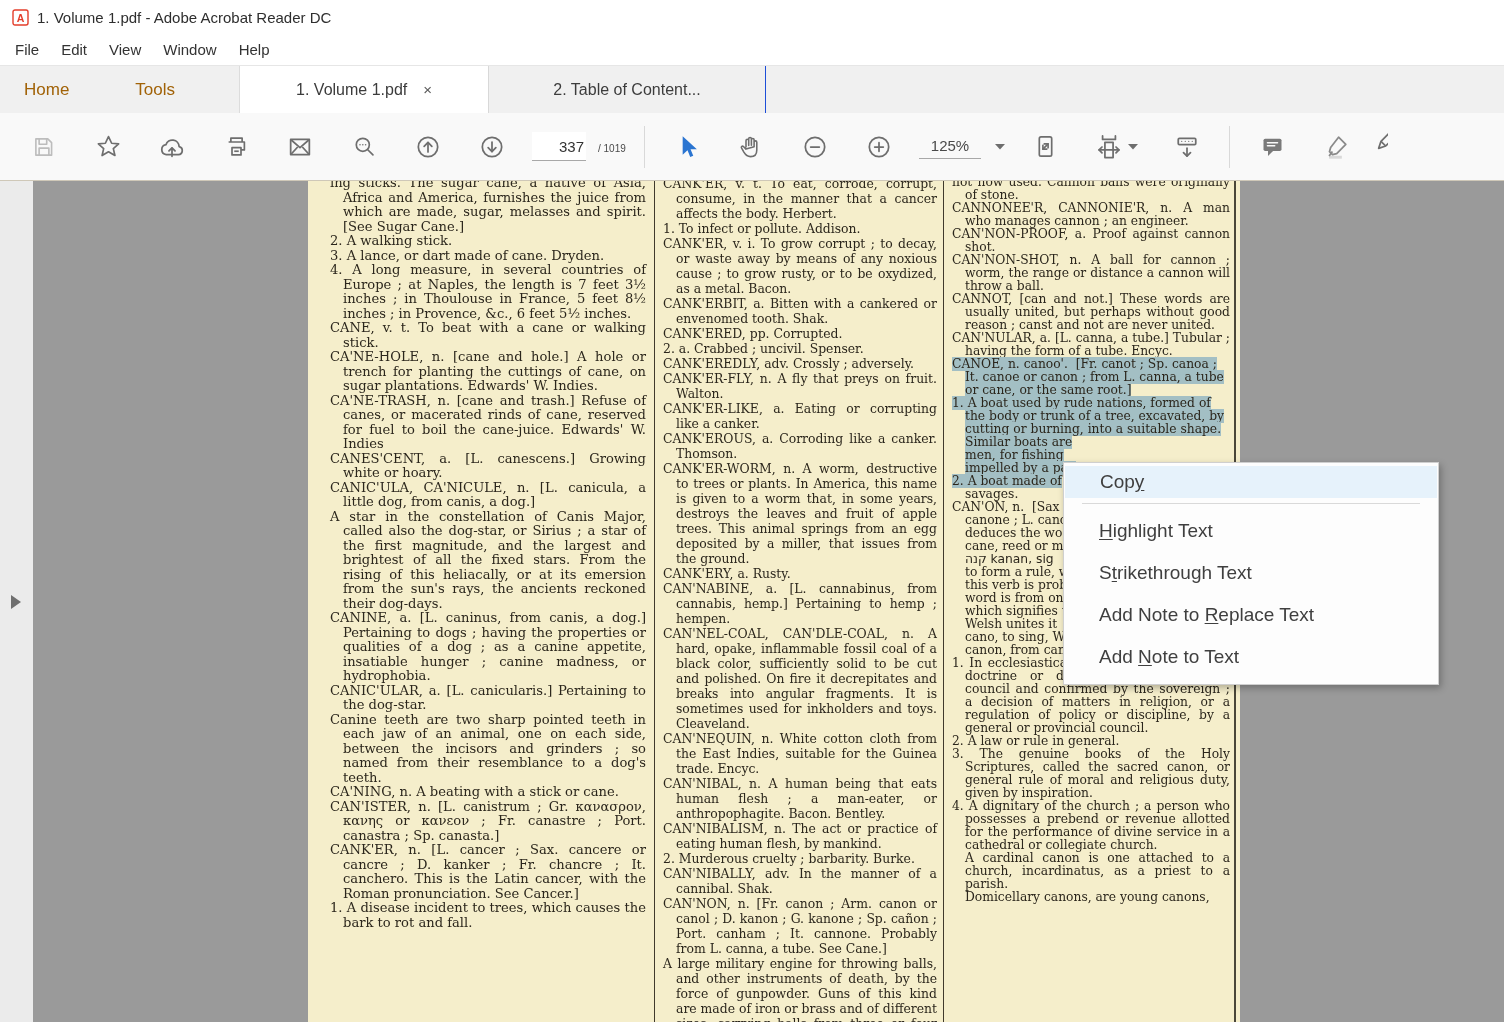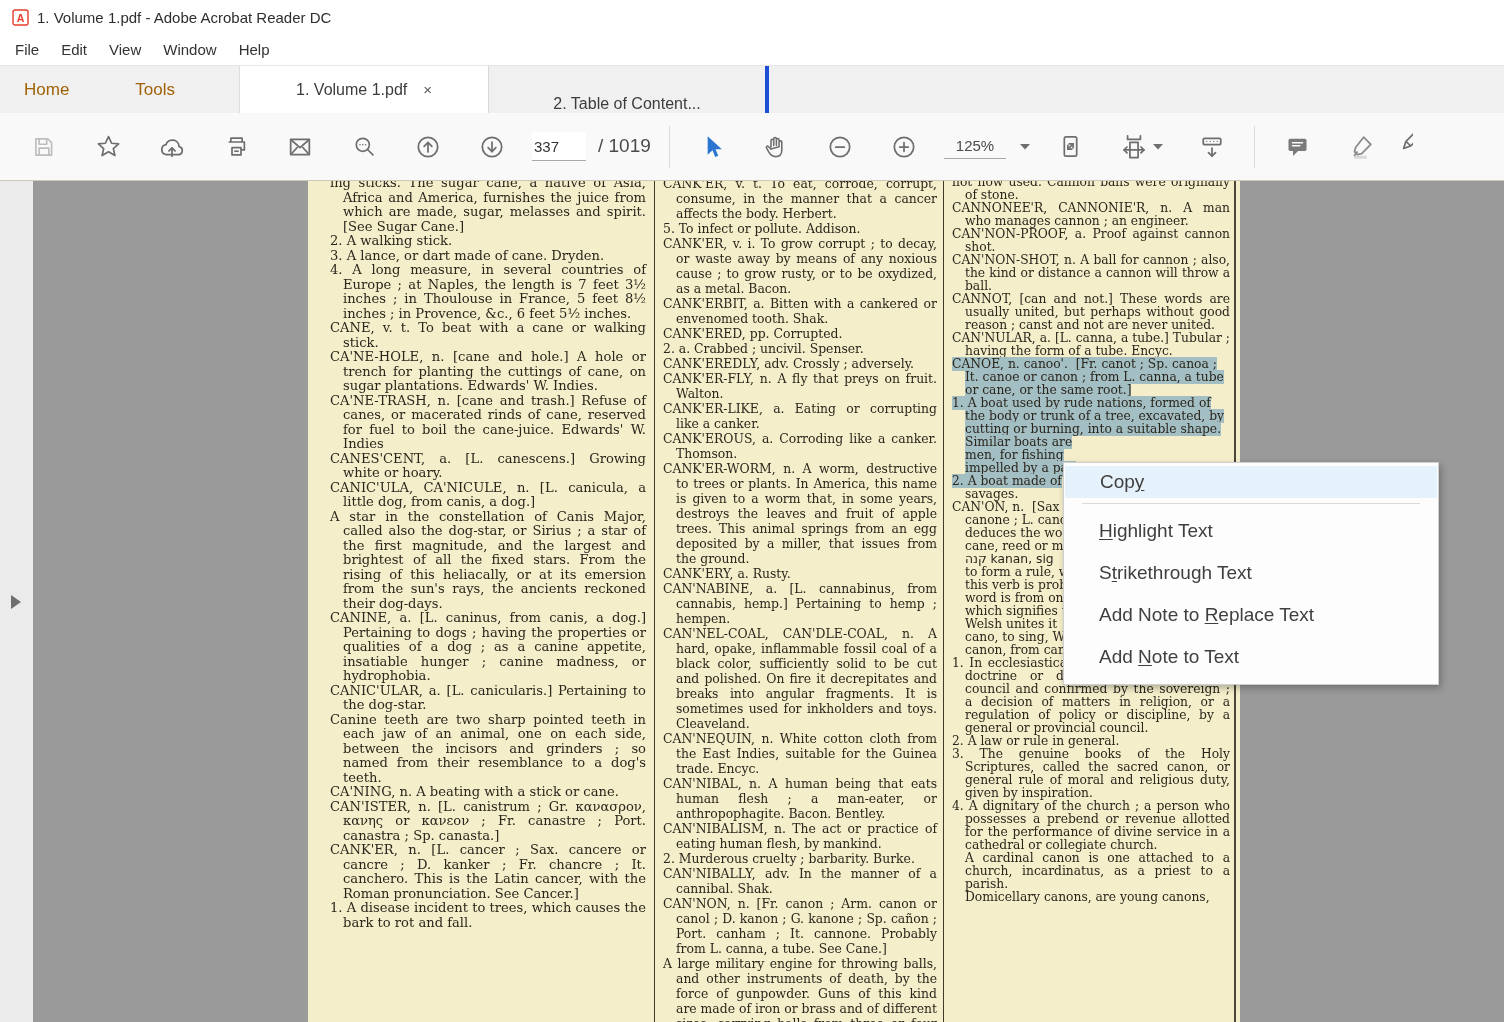--- a/index.html
+++ b/index.html
@@ -8,29 +8,29 @@
   .titlebar{height:34px;background:#fff;display:flex;align-items:center;padding-left:12px;}
   .titlebar .title{font-size:15px;color:#2e2e2e;margin-left:8px;}
   
   .menubar{height:31px;background:#fff;display:flex;align-items:center;padding-left:4px;}
   .menu-item{font-size:15px;color:#333;padding:0 11px;cursor:default;}
   
   .tabbar{height:47px;background:#f0f0f0;display:flex;align-items:stretch;border-top:1px solid #e6e6e6;}
   .navtab{display:flex;align-items:center;padding:0 24px;font-size:17px;color:#a16207;}
   .doctab{display:flex;align-items:center;justify-content:center;font-size:16px;color:#3c3c3c;position:relative;}
   .doctab.active{background:#fff;width:248px;border-left:1px solid #dcdcdc;}
-  .doctab.inactive{width:276px;border-right:4px solid #1d4ed8;border-left:1px solid #d8d8d8;align-items:flex-end;}
+  .doctab.inactive{width:276px;border-right:1px solid #1d4ed8;border-left:1px solid #d8d8d8;}
   .closex{margin-left:16px;color:#5a5a5a;font-size:15px;line-height:1;}
   
   .toolbar{height:67px;background:#f9f9f9;border-bottom:1px solid #cfc8b8;display:flex;align-items:center;padding-left:12px;position:relative;overflow:hidden;}
   .tb{width:44px;height:44px;display:flex;align-items:center;justify-content:center;margin:0 10px;flex:0 0 auto;}
   .tbsep{width:1px;height:42px;background:#d9d9d9;margin:0 10px;flex:0 0 auto;}
   .pagenum-box{display:flex;align-items:baseline;margin:0 8px;flex:0 0 auto;}
-  .pagenum{width:50px;height:26px;background:#fff;border:none;border-bottom:1px solid #a8a8a8;text-align:left;font-size:15px;color:#333;font-family:"Liberation Sans",sans-serif;}
-  .pagetotal{font-size:19px;color:#4a4a4a;margin-left:12px;}
+  .pagenum{width:50px;height:26px;background:#fff;border:none;border-bottom:1px solid #a8a8a8;text-align:right;font-size:15px;color:#333;font-family:"Liberation Sans",sans-serif;}
+  .pagetotal{font-size:10px;color:#4a4a4a;margin-left:12px;}
   .zoombox{display:flex;align-items:center;margin:0 8px;flex:0 0 auto;}
   .zoomval{font-size:15px;color:#4a4a4a;border-bottom:1px solid #a8a8a8;padding:3px 12px 4px;}
   .zoomcaret{margin-left:14px;display:flex;align-items:center;}
   .edgeicon{width:14px;height:44px;overflow:hidden;flex:0 0 auto;margin-left:6px;}
   
   .docarea{height:843px;background:#9a9a9a;position:relative;}
   .sidestrip{position:absolute;left:0;top:0;width:33px;height:100%;background:#ebebeb;}
   .expandbtn{position:absolute;left:5px;top:408px;width:22px;height:26px;display:flex;align-items:center;justify-content:center;}
   .page{position:absolute;left:308px;top:0;width:932px;height:925px;background:#f5eecb;box-sizing:border-box;border-bottom:7px solid #161616;padding:0 4px 0 20px;overflow:hidden;}
   .cols{display:flex;margin-top:-5px;height:100%;border-right:2px solid #4a4639;}
@@ -257,21 +257,21 @@
           <p class="dp"><span>CANIC'ULAR, a.  [L. canicularis.]  Pertaining to the dog-star.</span> </p>
           <p class="dp"><span>Canine teeth are two sharp pointed teeth in each jaw of an animal, one on each side, between the incisors and grinders ; so named from their resemblance to a dog's teeth.</span> </p>
           <p class="dp"><span>CA'NING, n.  A beating with a stick or cane.</span> </p>
           <p class="dp"><span>CAN'ISTER, n.  [L. canistrum ; Gr. κανασρον, κανης or κανεον ; Fr. canastre ; Port. canastra ; Sp. canasta.]</span> </p>
           <p class="dp"><span>CANK'ER, n.  [L. cancer ; Sax. cancere or cancre ; D. kanker ; Fr. chancre ; It. canchero.  This is the Latin cancer, with the Roman pronunciation.  See Cancer.]</span> </p>
           <p class="dp"><span>1. A disease incident to trees, which causes the bark to rot and fall.</span> </p>
         </div>
       <div class="colrule"></div>
       <div class="col c2">
           <p class="dp"><span>CANK'ER, v. t.  To eat, corrode, corrupt, consume, in the manner that a cancer affects the body.                    Herbert.</span> </p>
-          <p class="dp"><span>5. To infect or pollute.             Addison.</span> </p>
+          <p class="dp"><span>1. To infect or pollute.             Addison.</span> </p>
           <p class="dp"><span>CANK'ER, v. i.  To grow corrupt ; to decay, or waste away by means of any noxious cause ; to grow rusty, or to be oxydized, as a metal.                  Bacon.</span> </p>
           <p class="dp"><span>CANK'ERBIT, a.  Bitten with a cankered or envenomed tooth.              Shak.</span> </p>
           <p class="dp"><span>CANK'ERED, pp. Corrupted.</span> </p>
           <p class="dp"><span>2. a. Crabbed ; uncivil.            Spenser.</span> </p>
           <p class="dp"><span>CANK'EREDLY, adv. Crossly ; adversely.</span> </p>
           <p class="dp"><span>CANK'ER-FLY, n.  A fly that preys on fruit.                              Walton.</span> </p>
           <p class="dp"><span>CANK'ER-LIKE, a.  Eating or corrupting like a canker.</span> </p>
           <p class="dp"><span>CANK'EROUS, a.  Corroding like a canker. Thomson.</span> </p>
           <p class="dp"><span>CANK'ER-WORM, n.  A worm, destructive to trees or plants.  In America, this name is given to a worm that, in some years, destroys the leaves and fruit of apple trees.  This animal springs from an egg deposited by a miller, that issues from the ground.</span> </p>
           <p class="dp"><span>CANK'ERY, a. Rusty.</span> </p>
@@ -283,21 +283,21 @@
           <p class="dp"><span>2. Murderous cruelty ; barbarity.     Burke.</span> </p>
           <p class="dp"><span>CAN'NIBALLY, adv.  In the manner of a cannibal.                          Shak.</span> </p>
           <p class="dp"><span>CAN'NON, n.  [Fr. canon ; Arm. canon or canol ; D. kanon ; G. kanone ; Sp. cañon ; Port. canham ; It. cannone.  Probably from L. canna, a tube.  See Cane.]</span> </p>
           <p class="dp"><span>A large military engine for throwing balls, and other instruments of death, by the force of gunpowder.  Guns of this kind are made of iron or brass and of different sizes, carrying balls from three or four pounds, to forty eight pounds weight.  In</span> </p>
         </div>
       <div class="colrule"></div>
       <div class="col c3">
           <p class="dp"><span>not now used.  Cannon balls were originally of stone.</span> </p>
           <p class="dp"><span>CANNONEE'R, CANNONIE'R, n.  A man who manages cannon ; an engineer.</span> </p>
           <p class="dp"><span>CAN'NON-PROOF, a.  Proof against cannon shot.</span> </p>
-          <p class="dp"><span>CAN'NON-SHOT, n.  A ball for cannon ; also, the kind or distance a cannon will throw a ball.</span> </p>
+          <p class="dp"><span>CAN'NON-SHOT, n.  A ball for cannon ; worm, the range or distance a cannon will throw a ball.</span> </p>
           <p class="dp"><span>CANNOT, [can and not.]  These words are usually united, but perhaps without good reason ; canst and not are never united.</span> </p>
           <p class="dp"><span>CAN'NULAR, a.  [L. canna, a tube.]  Tubular ; having the form of a tube.    Encyc.</span> </p>
           <p class="dp lines"><span class="hl">CANOE, n. canoo'.  [Fr. canot ; Sp. canoa ;</span><br><span class="hl">It. canoe or canon ; from L. canna, a tube</span><br><span class="hl">or cane, or the same root.]</span> </p>
           <p class="dp lines"><span class="hl">1. A boat used by rude nations, formed of</span><br><span class="hl">the body or trunk of a tree, excavated, by</span><br><span class="hl">cutting or burning, into a suitable shape.</span><br><span class="hl">Similar boats are</span><br><span class="hl">men, for fishing</span><br><span class="hl">impelled by a pad</span> </p>
           <p class="dp lines"><span class="hl">2. A boat made of</span><br><span>savages.</span> </p>
           <p class="dp lines"><span>CAN'ON, n.  [Sax</span><br><span>canone ; L. canon</span><br><span>deduces the wo</span><br><span>cane, reed or m</span><br><span class="heb">קנה kanan, sig</span><br><span>to form a rule, w</span><br><span>this verb is proba</span><br><span>word is from one</span><br><span>which signifies t</span><br><span>Welsh unites it</span><br><span>cano, to sing, W</span><br><span>canon, from canu to sing, L. cano.  The sense of canon is that which is set or established.]</span> </p>
           <p class="dp"><span>1. In ecclesiastical affairs, a law, or rule of doctrine or discipline, enacted by a council and confirmed by the sovereign ; a decision of matters in religion, or a regulation of policy or discipline, by a general or provincial council.</span> </p>
           <p class="dp"><span>2. A law or rule in general.</span> </p>
           <p class="dp"><span>3. The genuine books of the Holy Scriptures, called the sacred canon, or general rule of moral and religious duty, given by inspiration.</span> </p>
           <p class="dp"><span>4. A dignitary of the church ; a person who possesses a prebend or revenue allotted for the performance of divine service in a cathedral or collegiate church.</span> </p>

